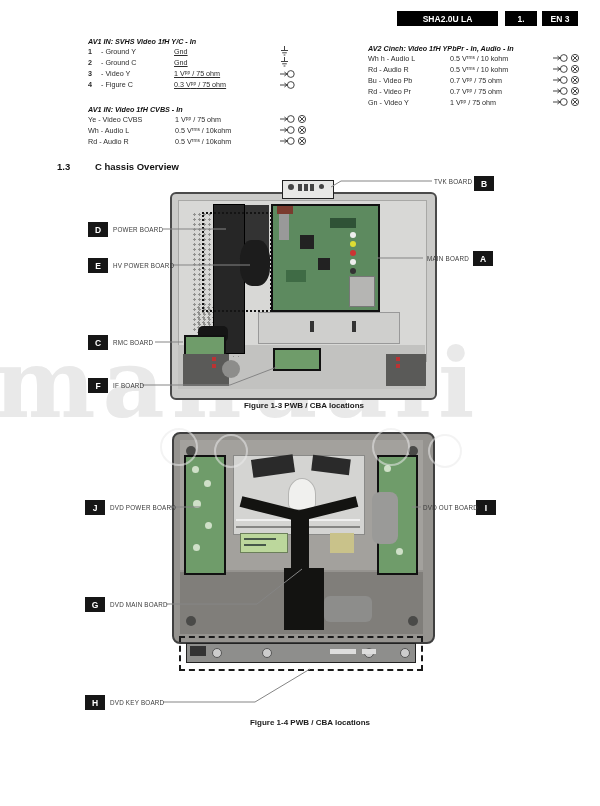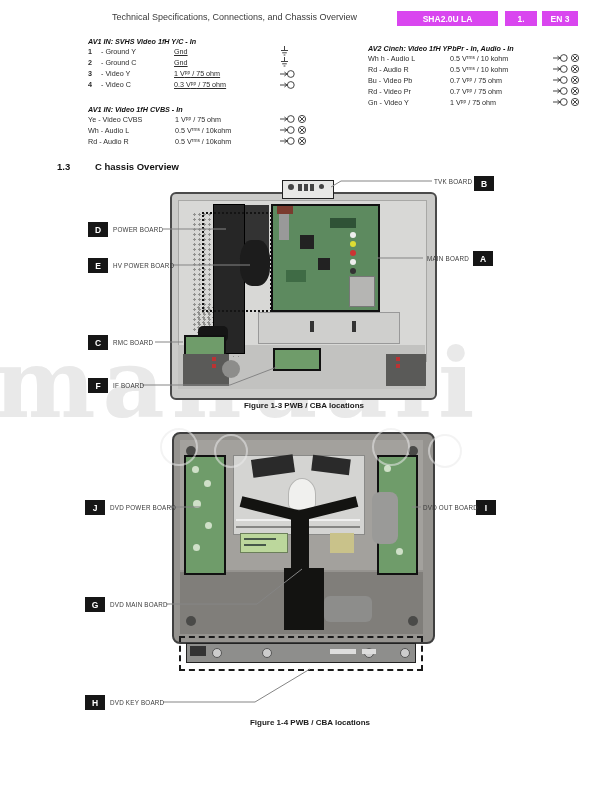--- a/index.html
+++ b/index.html
@@ -1,21 +1,21 @@
 <!DOCTYPE html>
 <html><head>
 <meta charset="utf-8">
 <style>
   html,body{margin:0;padding:0;background:#fff;}
   .page{position:relative;width:600px;height:806px;background:#fff;overflow:hidden;
         font-family:"Liberation Sans",sans-serif;color:#222;}
   .abs{position:absolute;}
   
   .doc-title{font-size:9px;color:#3a3a3a;}
-  .bigbadge{background:#d946ef;color:#fff;font-weight:bold;font-size:8.5px;
+  .bigbadge{background:#000000;color:#fff;font-weight:bold;font-size:8.5px;
             display:flex;align-items:center;justify-content:center;height:15px;}
   
   .tbl-title{font-size:7.2px;font-weight:bold;font-style:italic;color:#111;white-space:nowrap;}
   .trow{display:flex;align-items:center;height:11px;font-size:7.2px;color:#2c2c2c;white-space:nowrap;}
   .c-pin{width:13px;font-weight:bold;}
   .c-name1{width:73px;}
   .c-name2{width:87px;}
   .c-name3{width:82px;}
   .c-val1{width:106px;text-decoration:underline;}
   .c-val2{width:105px;}
@@ -60,21 +60,20 @@
 <body>
 
 <div class="page">
 
   <div class="abs wm" style="left:-6px;top:336px;">manuali</div>
   <div class="abs wm-circle" style="left:160px;top:428px;width:34px;height:34px;"></div>
   <div class="abs wm-circle" style="left:214px;top:434px;width:30px;height:30px;"></div>
   <div class="abs wm-circle" style="left:372px;top:428px;width:34px;height:34px;"></div>
   <div class="abs wm-circle" style="left:428px;top:434px;width:30px;height:30px;"></div>
 
-  <div class="abs doc-title" style="left:112px;top:12px;">Technical Specifications, Connections, and Chassis Overview</div>
   <div class="abs bigbadge" style="left:397px;top:11px;width:101px;">SHA2.0U LA</div>
   <div class="abs bigbadge" style="left:505px;top:11px;width:32px;">1.</div>
   <div class="abs bigbadge" style="left:542px;top:11px;width:36px;">EN 3</div>
 
   <div class="abs" style="left:88px;top:37px;">
     <div class="tbl-title">AV1 IN: SVHS Video 1fH Y/C - In</div>
     <div class="trow">
       <span class="c-pin">1</span>
       <span class="c-name1">- Ground Y</span>
       <span class="c-val1"><span>Gnd</span><span class="vsub"></span><span></span></span>
@@ -100,21 +99,21 @@
       <span class="c-val1"><span>1 V</span><span class="vsub">pp</span><span> / 75 ohm</span></span>
       <span class="icons">
           <svg width="15" height="10">
             <circle cx="10.8" cy="5" r="3.4" fill="none" stroke="#444"></circle>
             <path d="M0 5 H7 M7 5 l-2.6 -2 M7 5 l-2.6 2" stroke="#444" fill="none"></path>
           </svg>
         </span>
     </div>
     <div class="trow">
       <span class="c-pin">4</span>
-      <span class="c-name1">- Video C</span>
+      <span class="c-name1">- Figure C</span>
       <span class="c-val1"><span>0.3 V</span><span class="vsub">pp</span><span> / 75 ohm</span></span>
       <span class="icons">
           <svg width="15" height="10">
             <circle cx="10.8" cy="5" r="3.4" fill="none" stroke="#444"></circle>
             <path d="M0 5 H7 M7 5 l-2.6 -2 M7 5 l-2.6 2" stroke="#444" fill="none"></path>
           </svg>
         </span>
     </div>
   </div>
 

